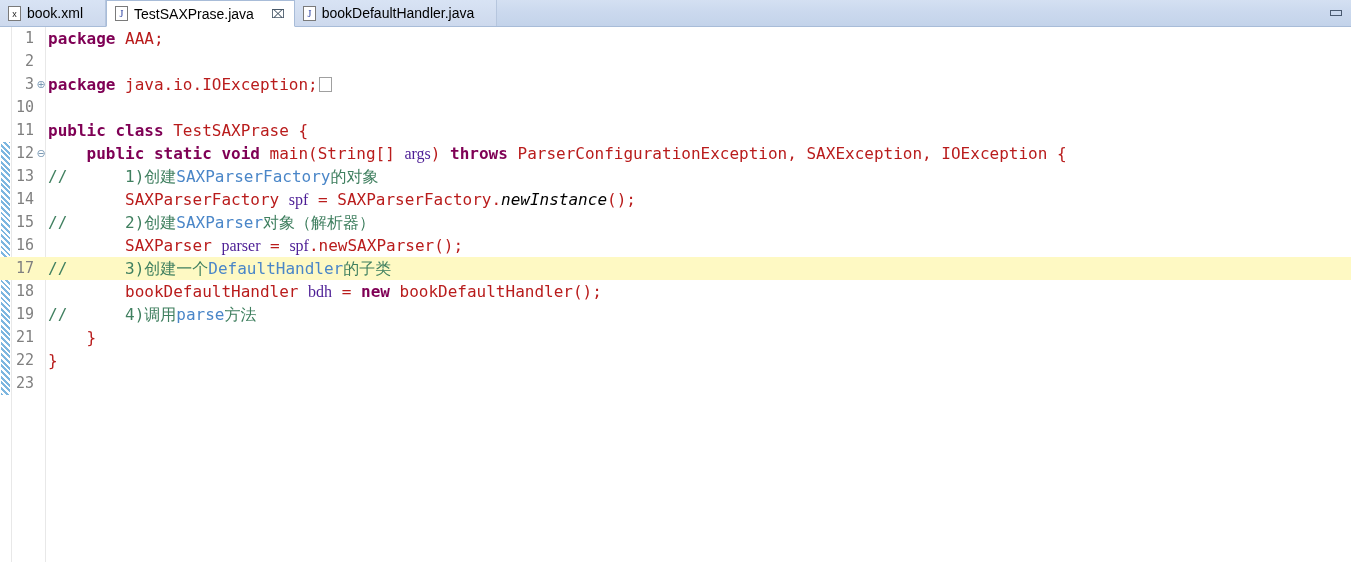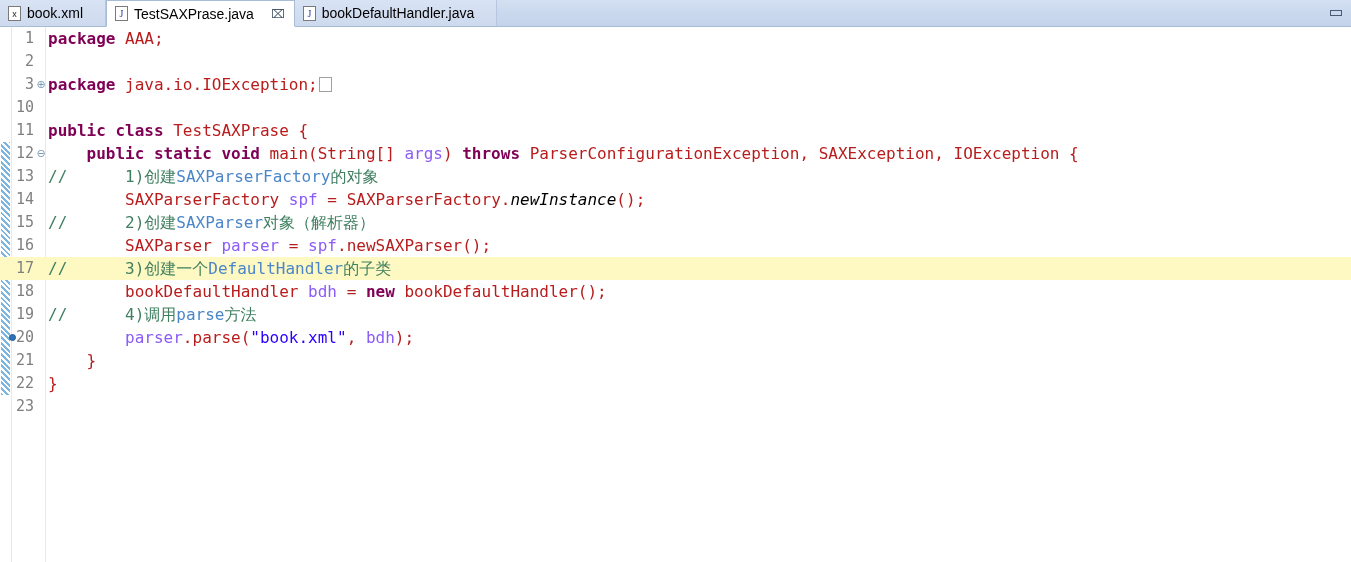--- a/index.html
+++ b/index.html
@@ -163,21 +163,21 @@
     left: 48px;
     top: 0;
     right: 0;
     height: 23px;
   }
 
   
   .kw    { color: #7f0055; font-weight: bold; }
   .cmt   { color: #3f7f5f; }
   .str   { color: #2a00ff; }
-  .local { color: #8b5cf6; }
+  .local { color: #4c1d95; font-family: Liberation Serif, serif; }
   .stat  { font-style: italic; }
   .plain { color: #b91c1c; }
   .hl-blue { color: #4a86c8; }
 
   .fold-box {
     display: inline-block;
     width: 11px;
     height: 13px;
     border: 1px solid #a0a0a0;
     background: #ffffff;
@@ -243,18 +243,17 @@
       <div class="line"><span class="lineno">10</span><span class="code"></span></div>
       <div class="line"><span class="lineno">11</span><span class="code"><span class="kw">public class </span><span class="plain">TestSAXPrase {</span></span></div>
       <div class="line"><span class="lineno">12</span><span class="fold">⊖</span><span class="code"><span class="plain">    </span><span class="kw">public static void </span><span class="plain">main(String[] </span><span class="local">args</span><span class="plain">) </span><span class="kw">throws </span><span class="plain">ParserConfigurationException, SAXException, IOException {</span></span></div>
       <div class="line"><span class="lineno">13</span><span class="code"><span class="cmt">//</span><span class="cmt">      1)创建</span><span class="hl-blue">SAXParserFactory</span><span class="cmt">的对象</span></span></div>
       <div class="line"><span class="lineno">14</span><span class="code"><span class="plain">        SAXParserFactory </span><span class="local">spf</span><span class="plain"> = SAXParserFactory.</span><span class="stat">newInstance</span><span class="plain">();</span></span></div>
       <div class="line"><span class="lineno">15</span><span class="code"><span class="cmt">//</span><span class="cmt">      2)创建</span><span class="hl-blue">SAXParser</span><span class="cmt">对象（解析器）</span></span></div>
       <div class="line"><span class="lineno">16</span><span class="code"><span class="plain">        SAXParser </span><span class="local">parser</span><span class="plain"> = </span><span class="local">spf</span><span class="plain">.newSAXParser();</span></span></div>
       <div class="line current"><span class="lineno">17</span><span class="code"><span class="cmt">//</span><span class="cmt">      3)创建一个</span><span class="hl-blue">DefaultHandler</span><span class="cmt">的子类</span></span></div>
       <div class="line"><span class="lineno">18</span><span class="code"><span class="plain">        bookDefaultHandler </span><span class="local">bdh</span><span class="plain"> = </span><span class="kw">new </span><span class="plain">bookDefaultHandler();</span></span></div>
       <div class="line"><span class="lineno">19</span><span class="code"><span class="cmt">//</span><span class="cmt">      4)调用</span><span class="hl-blue">parse</span><span class="cmt">方法</span></span></div>
-      <div class="line"><div class="marker-dot"></div><span class="lineno">20</span><span class="code"><span class="plain">        </span><span class="local">parser</span><span class="plain">.parse(</span><span class="str">"book.xml"</span><span class="plain">, </span><span class="local">bdh</span><span class="plain">);</span></span></div>
       <div class="line"><span class="lineno">21</span><span class="code"><span class="plain">    }</span></span></div>
       <div class="line"><span class="lineno">22</span><span class="code"><span class="plain">}</span></span></div>
       <div class="line"><span class="lineno">23</span><span class="code"></span></div>
     </div>
 </div>
 
 </body></html>

